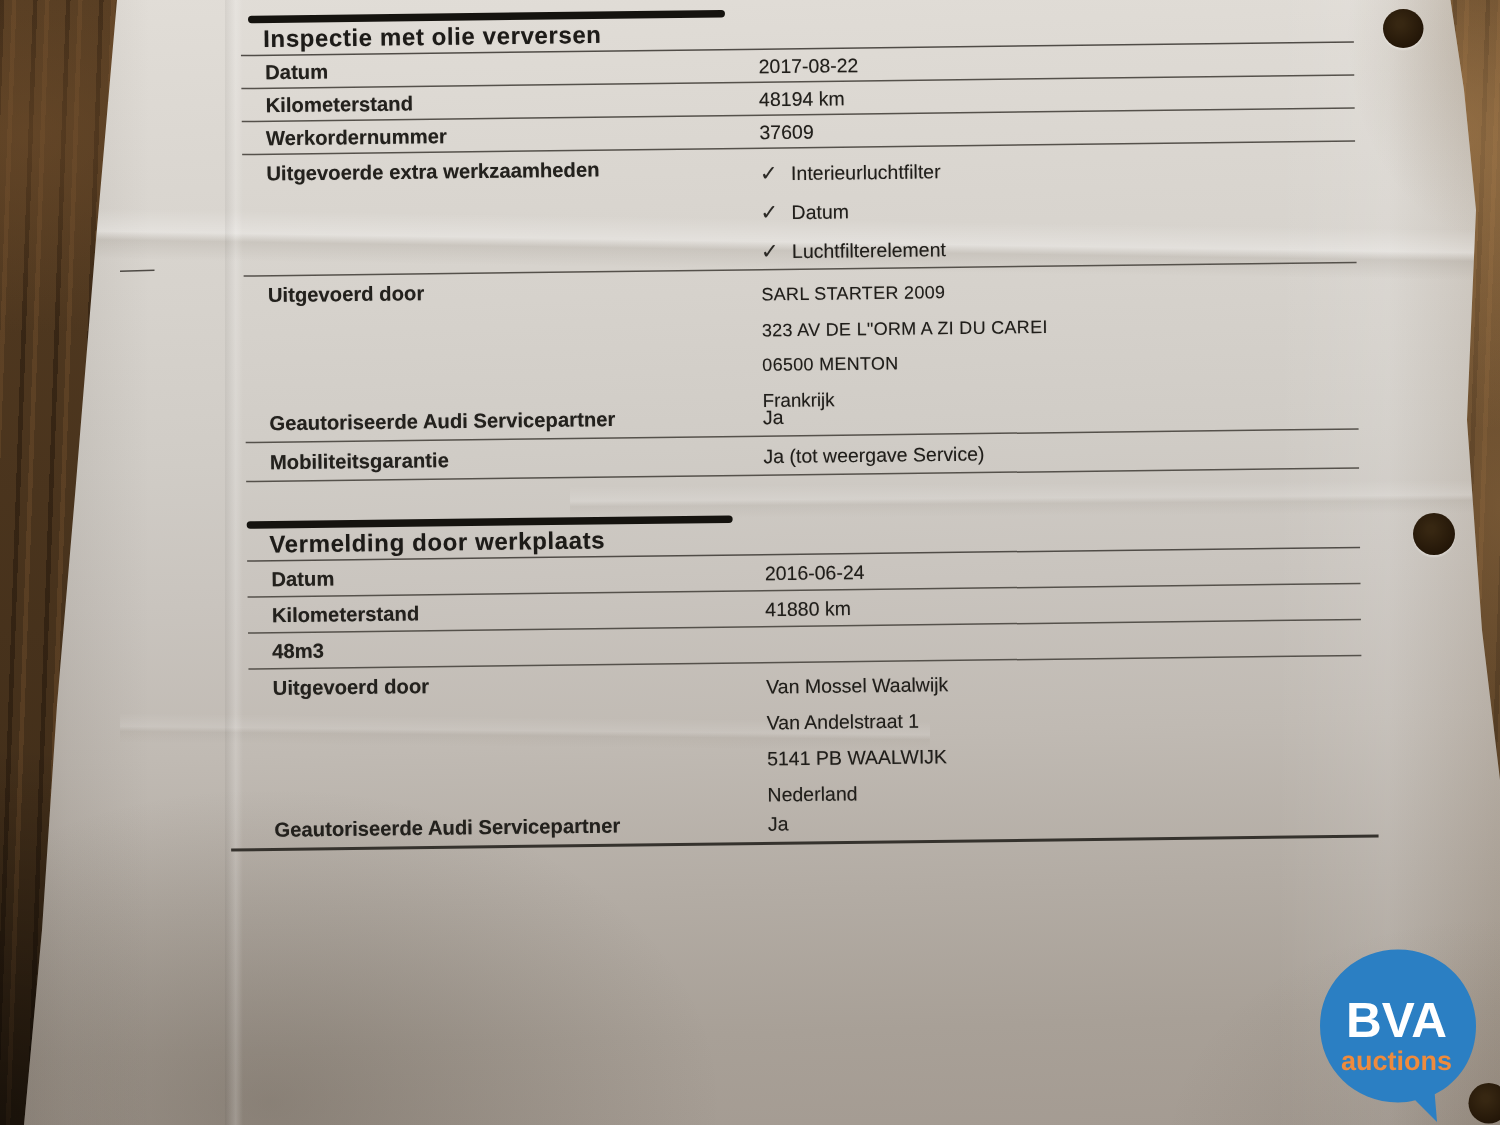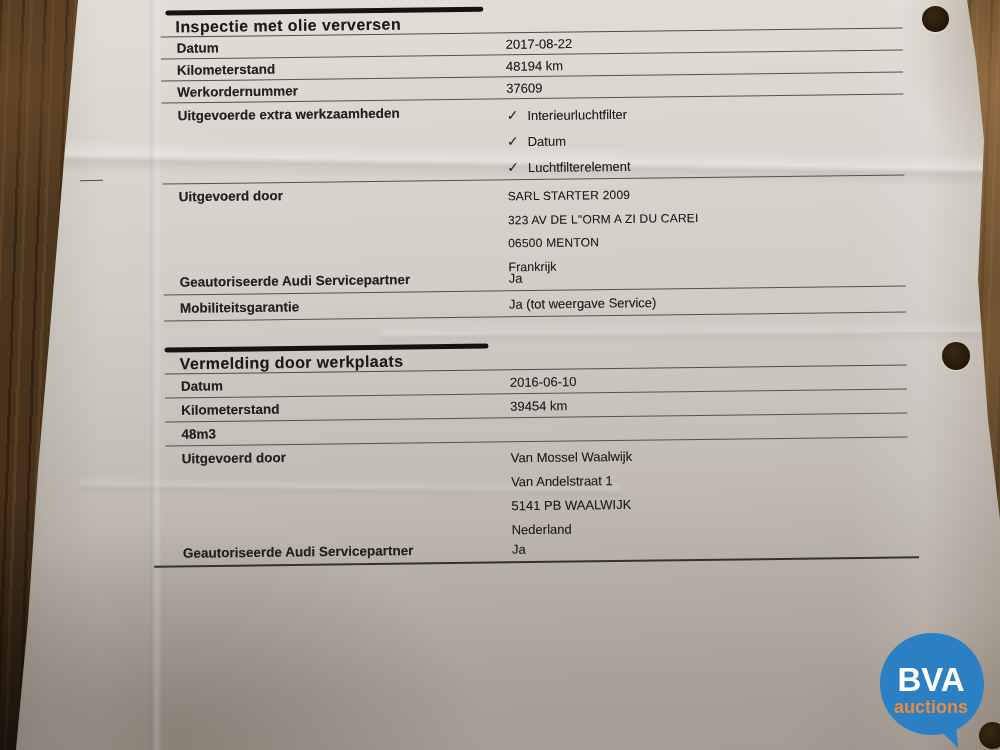--- a/index.html
+++ b/index.html
@@ -171,25 +171,25 @@
       </section>
 
       <div class="section-gap"></div>
 
       <section>
         <div class="section-bar bar-2"></div>
         <div class="section-title">Vermelding door werkplaats</div>
 
         <div class="row h24">
           <span class="lbl">Datum</span>
-          <span class="val">2016-06-10</span>
+          <span class="val">2016-06-24</span>
         </div>
         <div class="row h24">
           <span class="lbl">Kilometerstand</span>
-          <span class="val">39454 km</span>
+          <span class="val">41880 km</span>
         </div>
         <div class="row h24">
           <span class="lbl">48m3</span>
           <span class="val"></span>
         </div>
 
         <div class="row addr-row2 top-align noline">
           <span class="lbl">Uitgevoerd door</span>
           <div class="stack">
             <span class="addr-line">Van Mossel Waalwijk</span>

